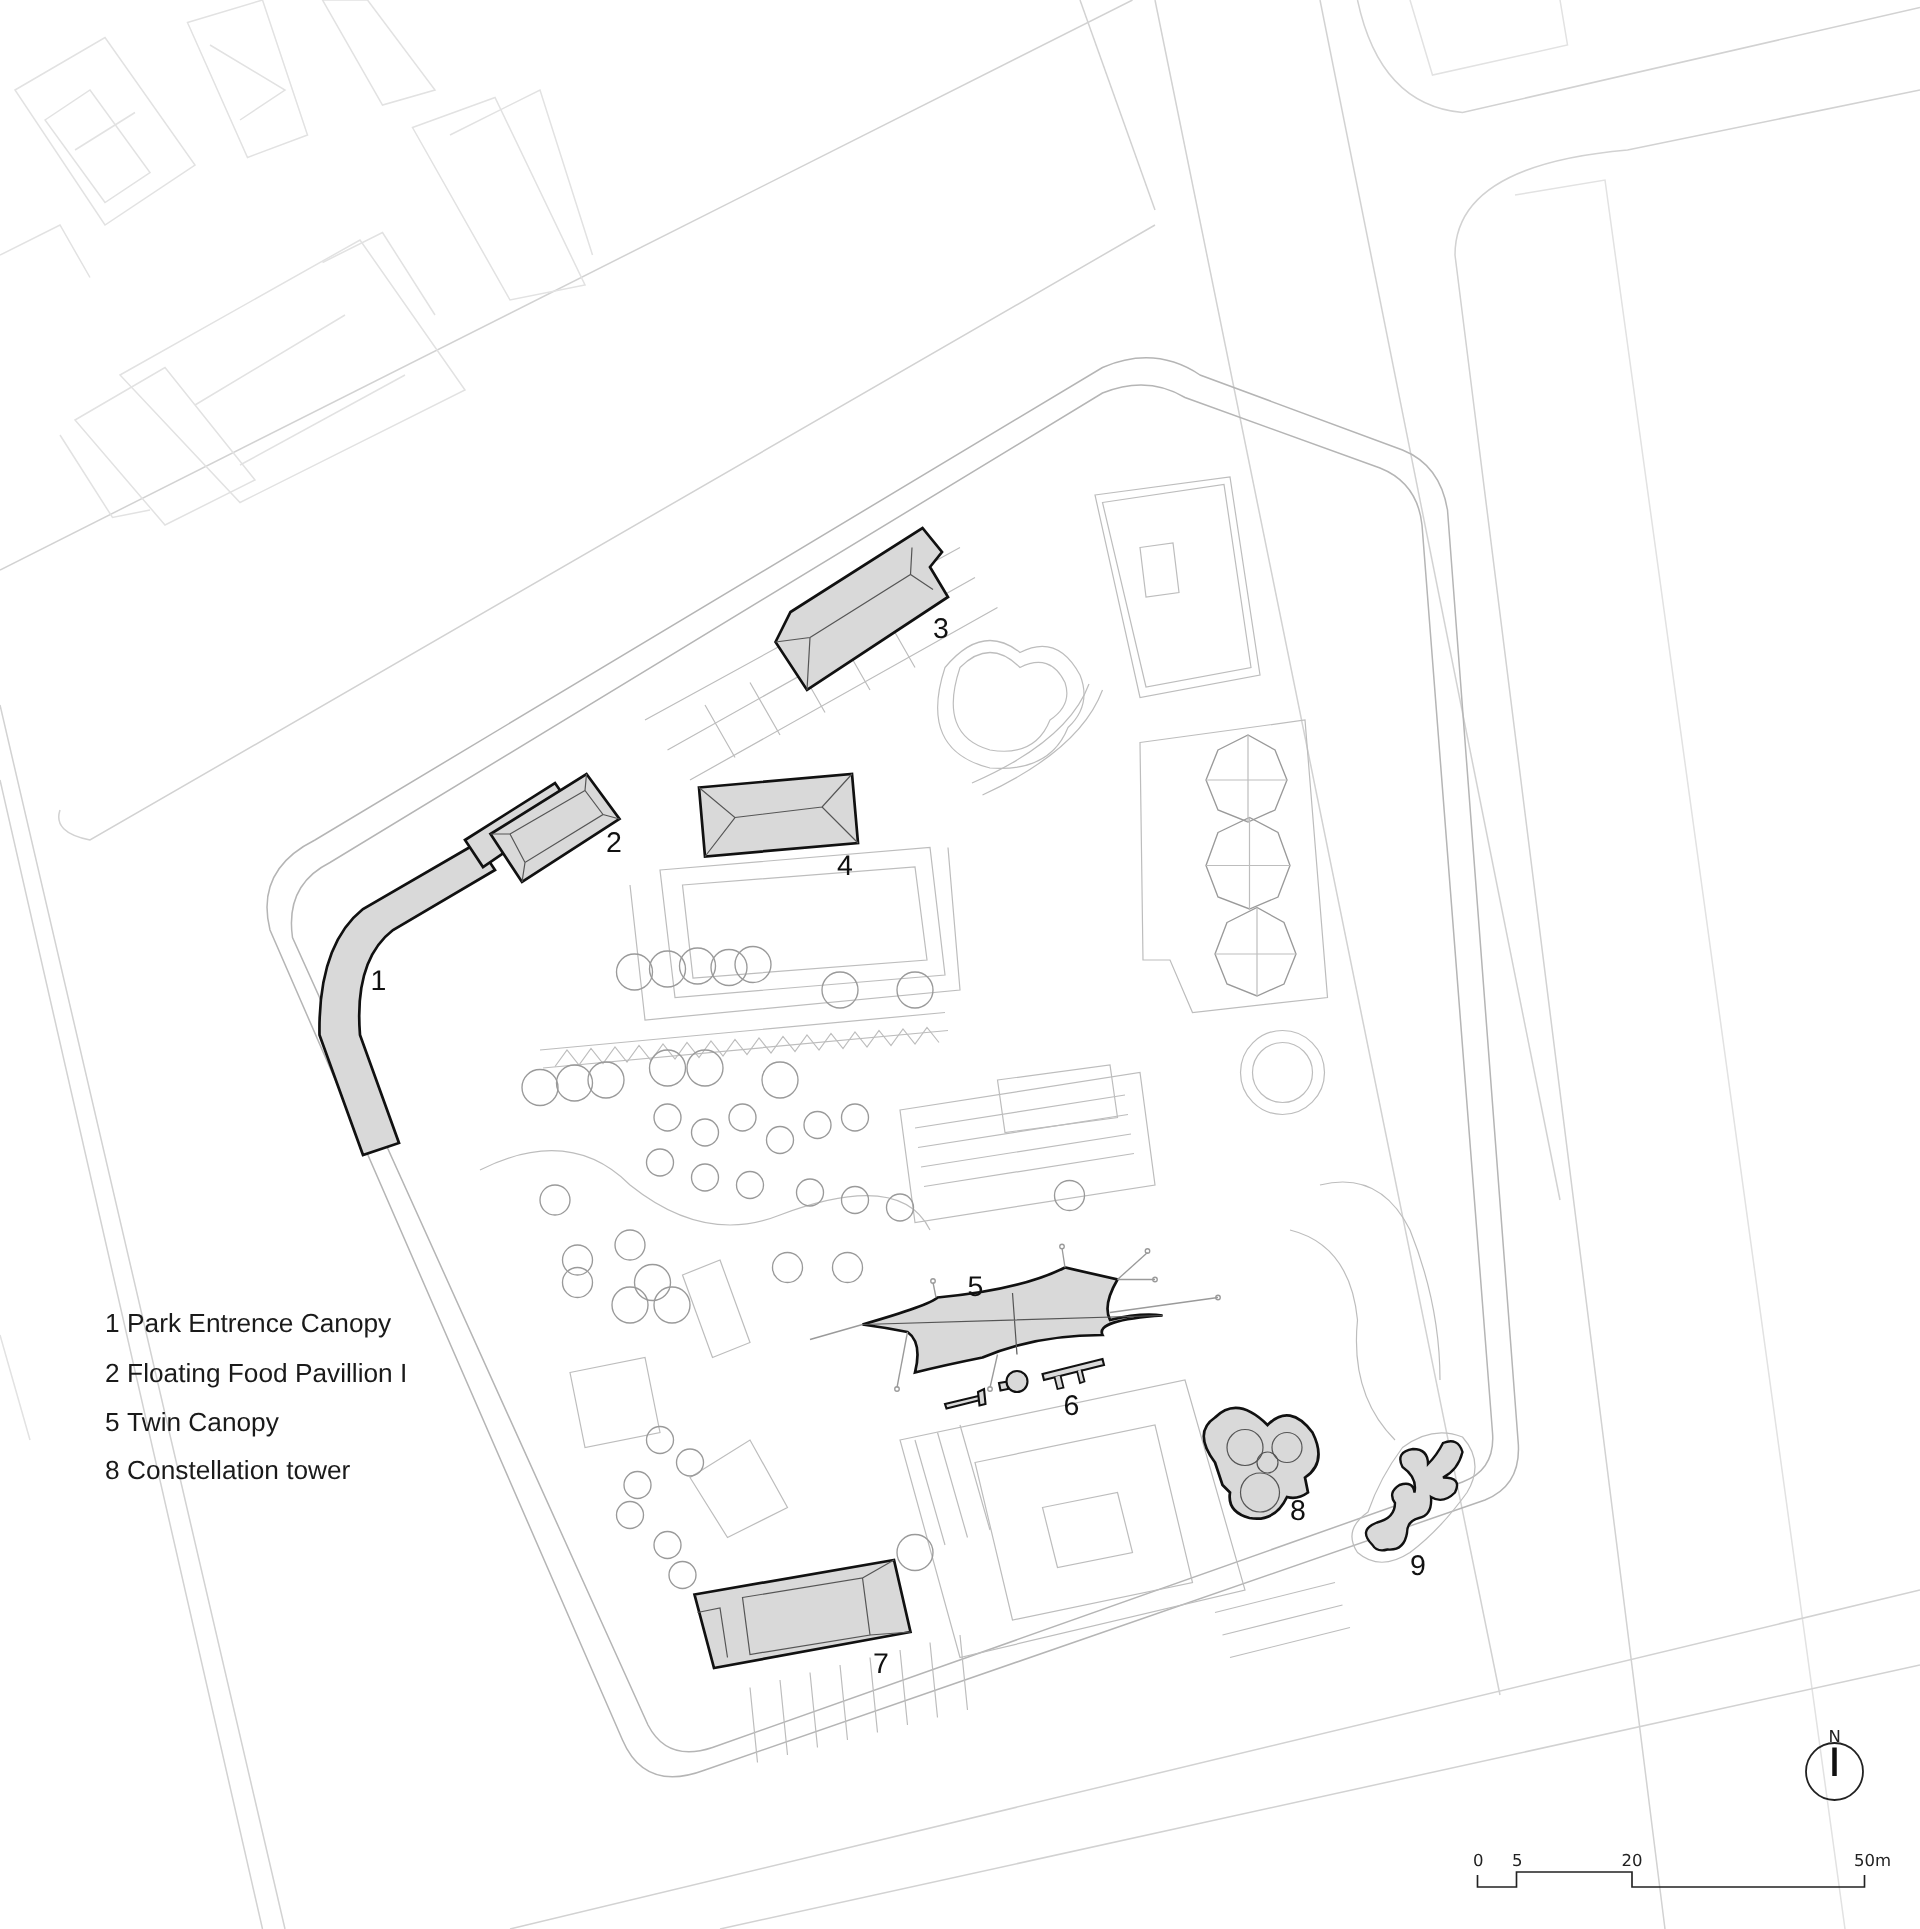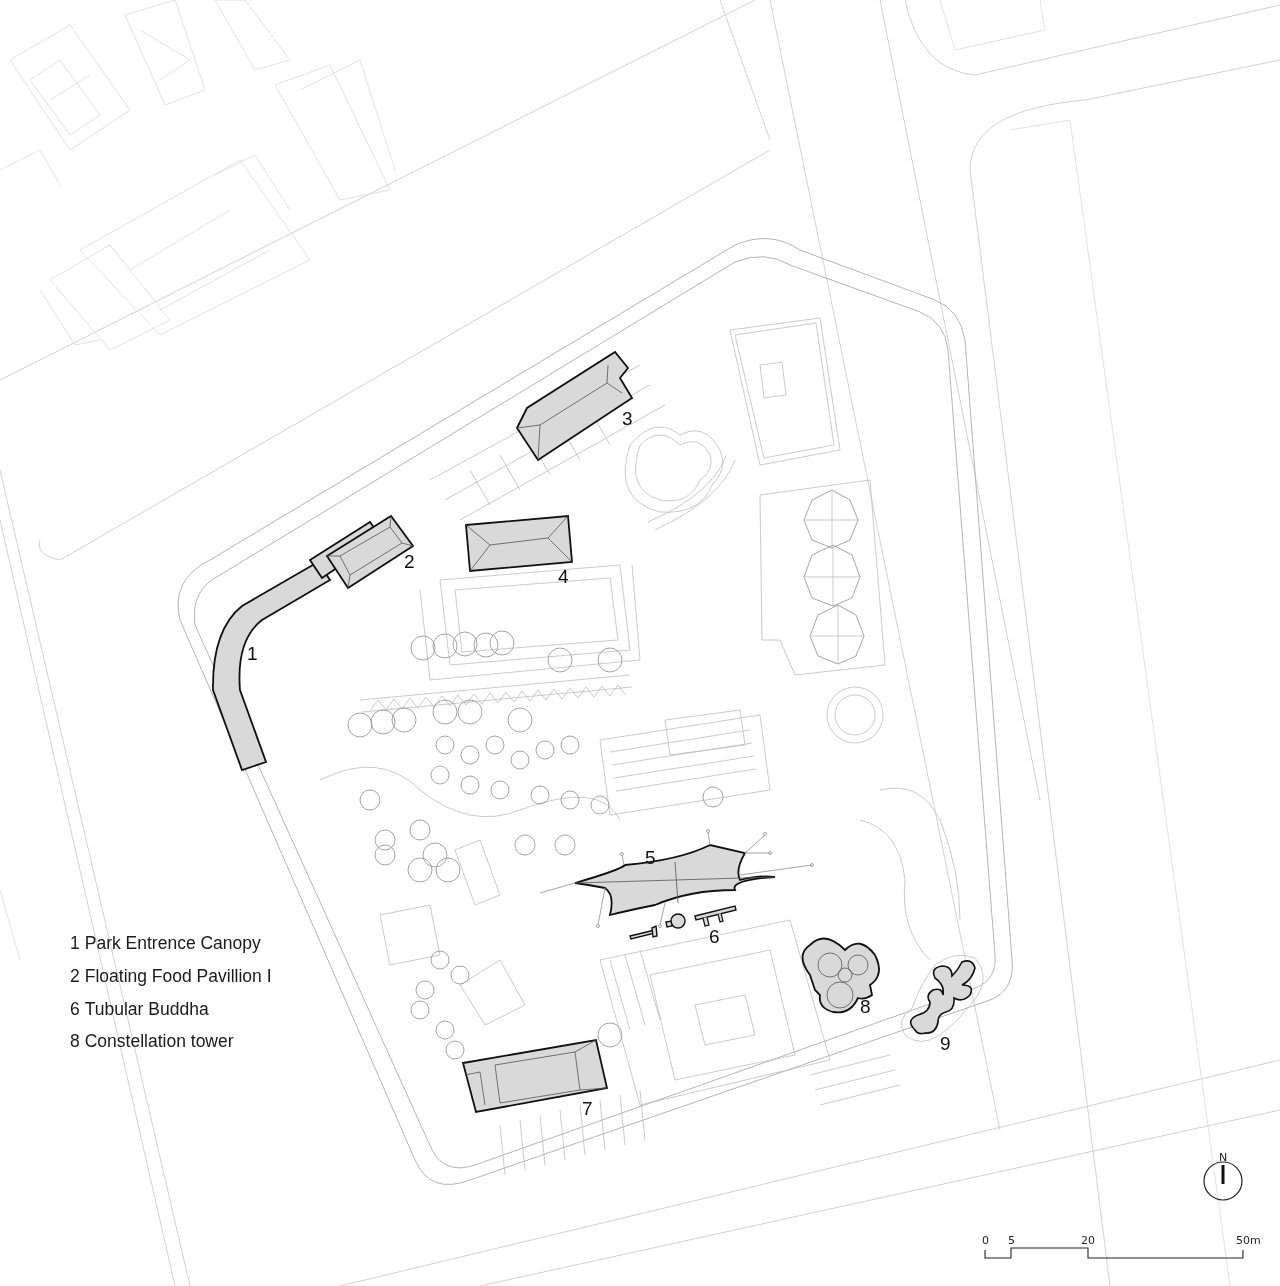--- a/index.html
+++ b/index.html
@@ -1,19 +1,19 @@
 <!DOCTYPE html>
 <html><head>
 <meta charset="utf-8">
 <style>
   html, body { margin: 0; padding: 0; background: #ffffff; }
   body { width: 1280px; height: 1286px; position: relative; overflow: hidden;
          font-family: "Liberation Sans", "DejaVu Sans", sans-serif; color: #111; }
   #plan { position: absolute; left: 0; top: 0; }
-  .legend { position: absolute; left: 70px; top: 927px; margin: 0; padding: 0; list-style: none; }
+  .legend { position: absolute; left: 70px; top: 866px; margin: 0; padding: 0; list-style: none; }
   .legend li { font-size: 17.5px; line-height: 32.8px; color: #1a1a1a; white-space: nowrap; }
   .legend .num { margin-right: 5px; }
   .lbl { font-family: "Liberation Sans", sans-serif; font-size: 19px; fill: #111; }
   .ctx { fill: none; stroke: #d2d2d2; stroke-width: 1; }
   .ctx2 { fill: none; stroke: #e2e2e2; stroke-width: 1; }
   .site { fill: none; stroke: #b5b5b5; stroke-width: 1; }
   .fine { fill: none; stroke: #bdbdbd; stroke-width: 0.8; }
   .tree { fill: none; stroke: #9a9a9a; stroke-width: 0.9; }
   .bldg { fill: #d9d9d9; stroke: #111; stroke-width: 1.8; stroke-linejoin: miter; }
   .ridge { fill: none; stroke: #555; stroke-width: 0.8; }
@@ -256,15 +256,15 @@
     <text class="scale-txt" x="982" y="1244">0</text>
     <text class="scale-txt" x="1008" y="1244">5</text>
     <text class="scale-txt" x="1081" y="1244">20</text>
     <text class="scale-txt" x="1236" y="1244">50m</text>
   </g>
 </svg>
 
 <ul class="legend">
   <li><span class="num">1</span><span>Park Entrence Canopy</span></li>
   <li><span class="num">2</span><span>Floating Food Pavillion I</span></li>
-  <li><span class="num">6</span><span>Tubular Buddha</span></li>
+  <li><span class="num">5</span><span>Twin Canopy</span></li>
   <li><span class="num">8</span><span>Constellation tower</span></li>
 </ul>
 
 </body></html>

